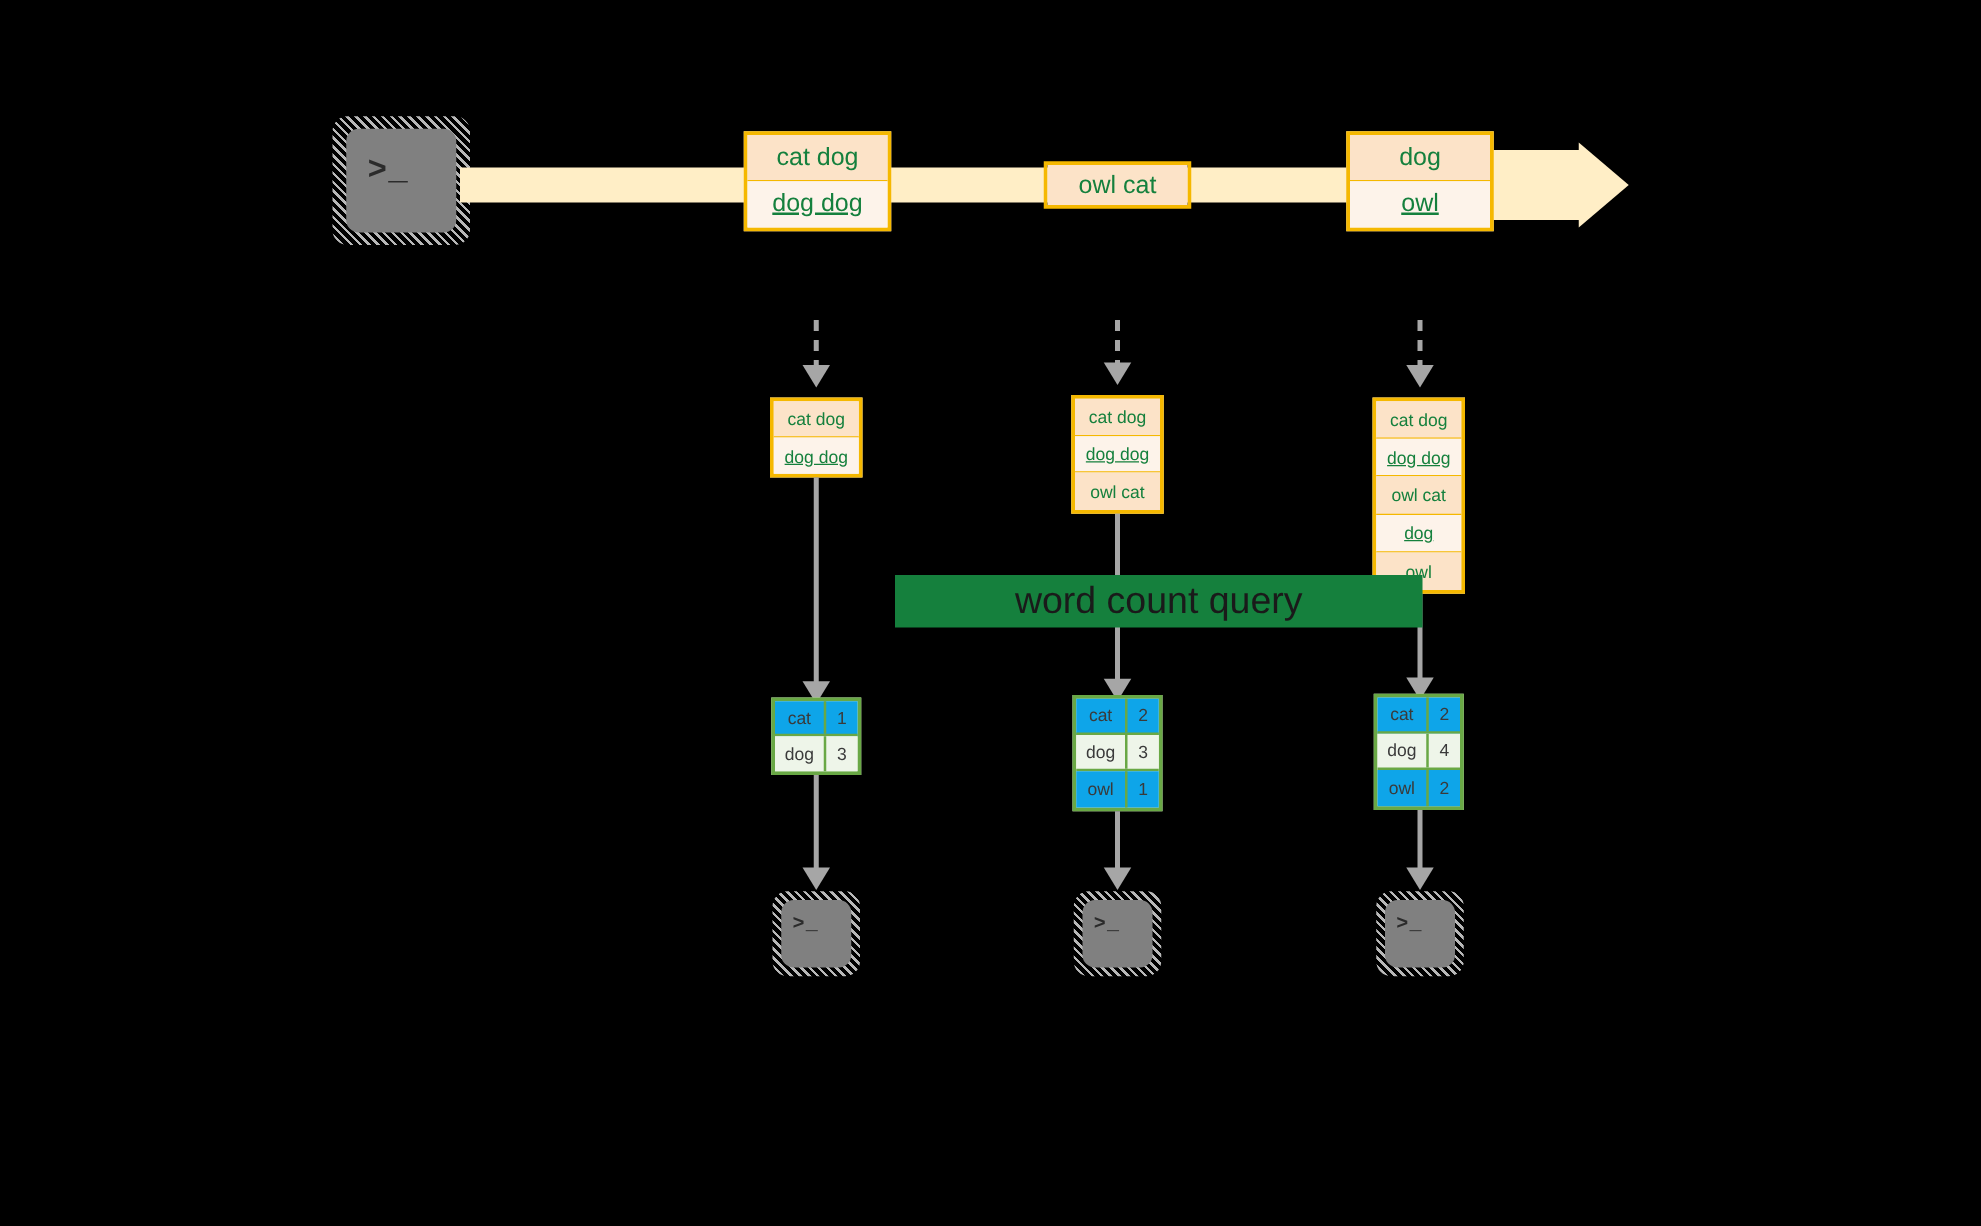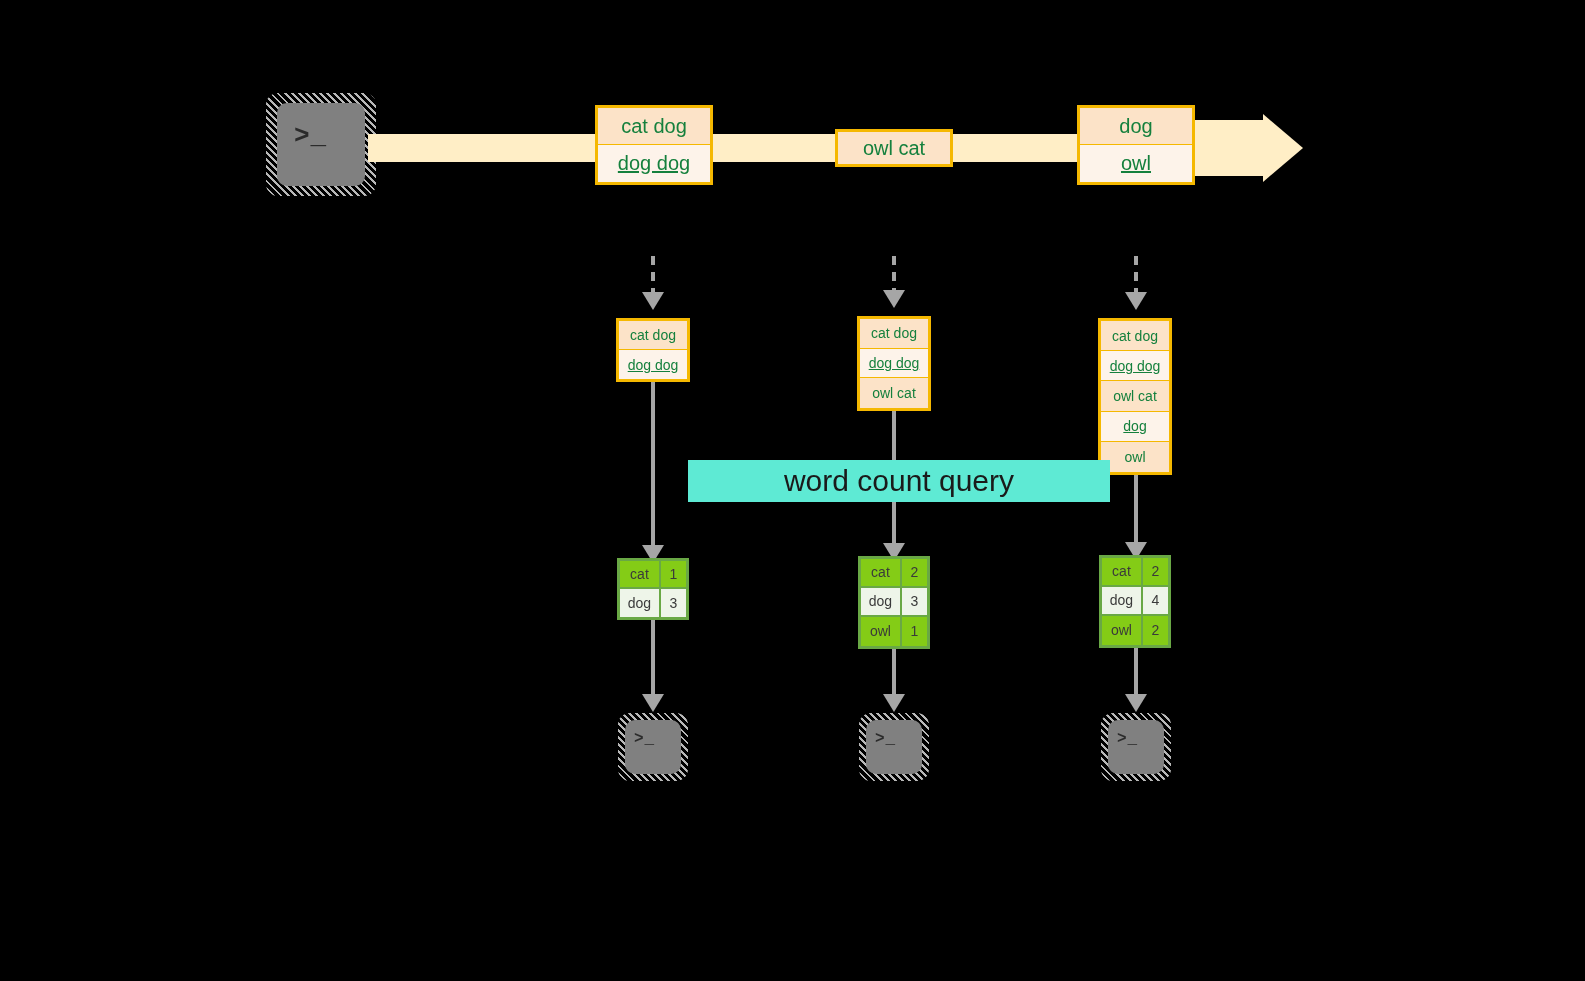--- a/index.html
+++ b/index.html
@@ -40,34 +40,34 @@
 
   
   .gbox{position:absolute;box-sizing:border-box;border:3px solid #69a845;
         background:#eef5e7;}
   .grow{display:flex;box-sizing:border-box;border-bottom:2px solid #69a845;}
   .grow:last-child{border-bottom:none;}
   .gc-word{box-sizing:border-box;display:flex;align-items:center;
            justify-content:center;border-right:2px solid #69a845;color:#3a3a3a;}
   .gc-num{box-sizing:border-box;display:flex;align-items:center;
           justify-content:center;color:#3a3a3a;}
-  .g-dark{background:#84cc16;}
+  .g-dark{background:#0ea5e9;}
   .g-light{background:#eef5e9;}
 
   
   .vline{position:absolute;background:#a6a6a6;width:4px;}
   .vdash{position:absolute;width:4px;
     background:repeating-linear-gradient(to bottom,#a6a6a6 0 9px,transparent 9px 16px);}
   .vhead{position:absolute;width:0;height:0;
     border-left:11px solid transparent;border-right:11px solid transparent;
     border-top:18px solid #a6a6a6;}
 
   
-  .banner{position:absolute;background:#5eead4;display:flex;align-items:center;
-          justify-content:center;color:#1a1a1a;}
+  .banner{position:absolute;background:#15803d;display:flex;align-items:center;
+          justify-content:center;color:#1a1a1a;margin-left:28px;}
 </style>
 </head>
 <body>
 
 <div id="stage">
 
   <div class="term" style="left:266px;top:93px;width:110px;height:103px;">
     <div class="hatch"></div>
     <div class="body" style="left:11px;top:10px;right:11px;bottom:10px;"></div>
     <div class="prompt" style="left:28px;top:30px;font-size:26px;">&gt;_</div>

